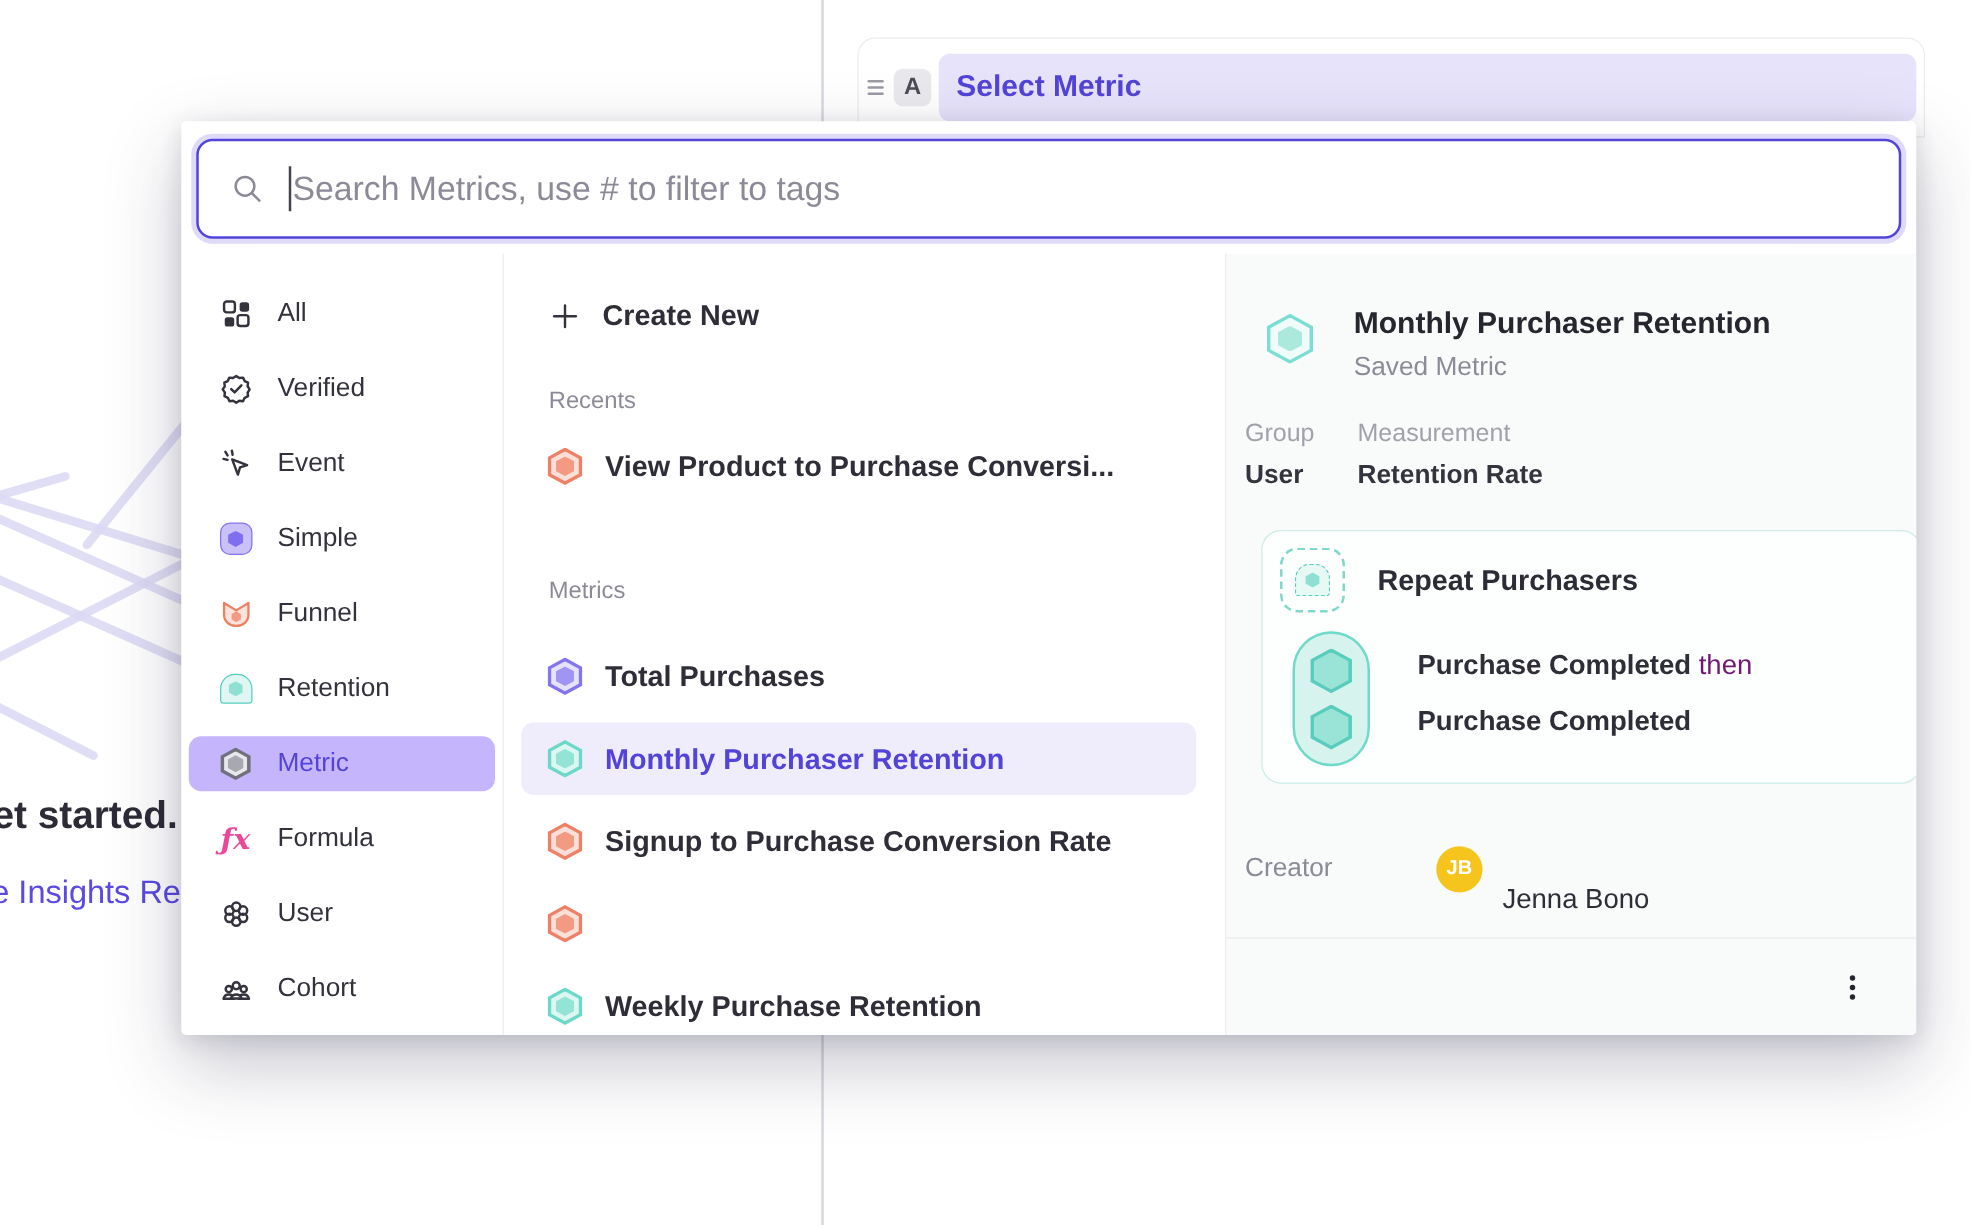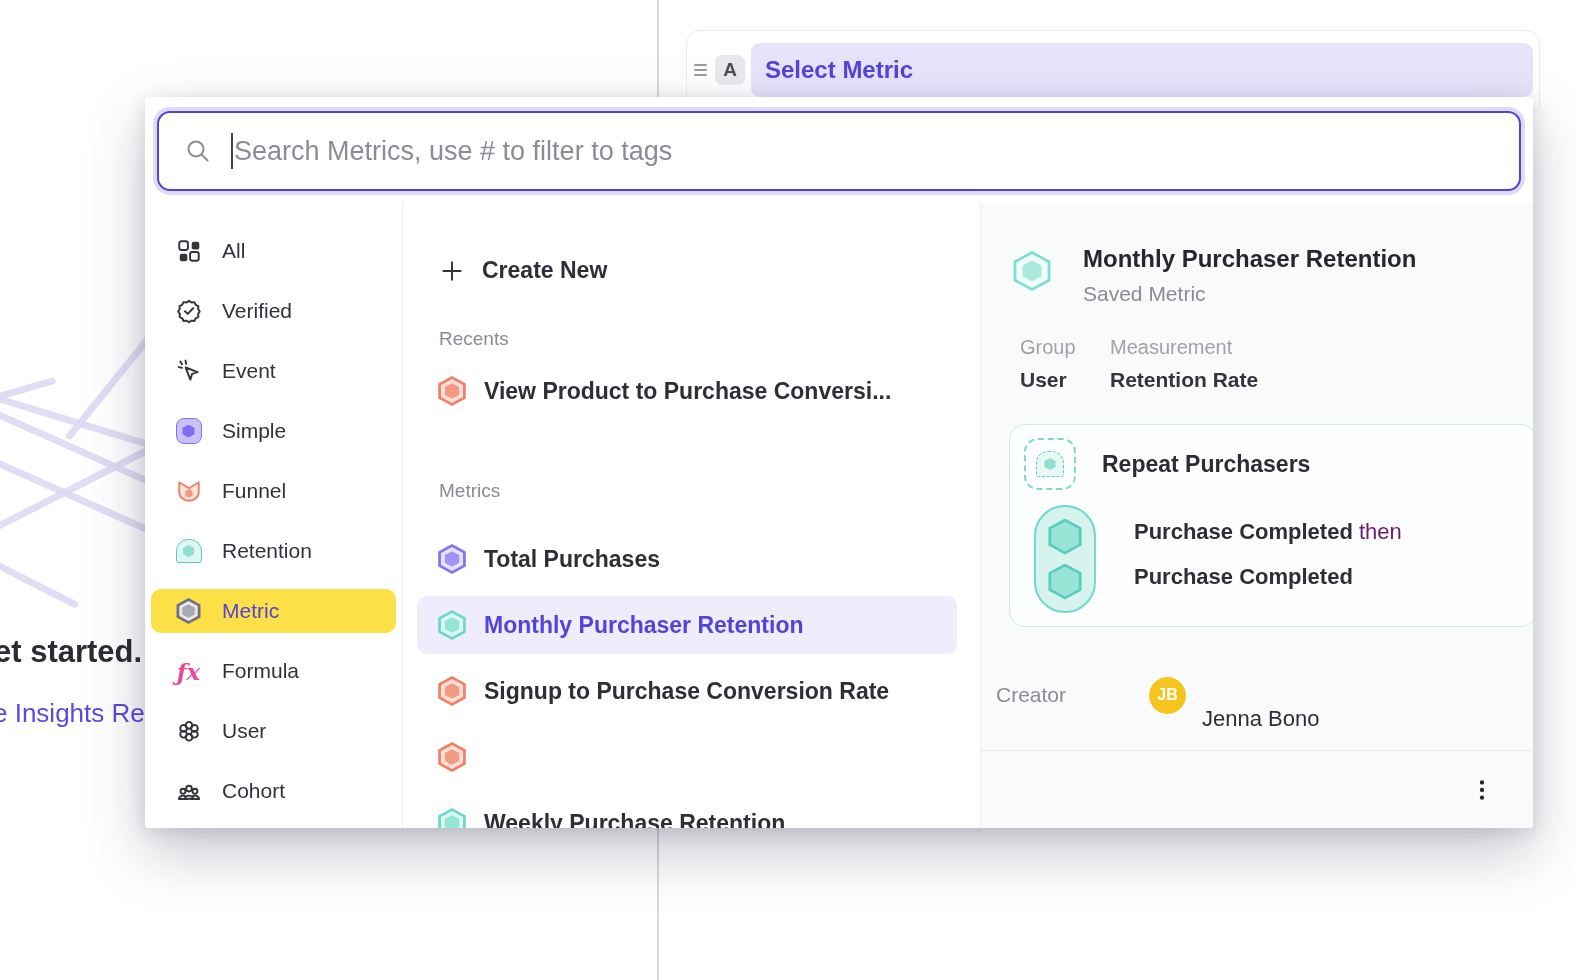--- a/index.html
+++ b/index.html
@@ -66,21 +66,21 @@
 
   .modal-body { flex:1; display:flex; min-height:0; }
 
   
   .col-side { width:258px; flex:0 0 258px; border-right:1px solid #ececf1; display:flex; flex-direction:column; }
   .side-list { flex:1; padding:26px 6px 0; }
   .side-item {
     height:44px; margin-bottom:16px; display:flex; align-items:center; gap:20px;
     padding-left:24px; border-radius:10px; font-size:21px; font-weight:500; color:#32313c; cursor:pointer;
   }
-  .side-item.selected { background:#fde047; color:#5344d9;align-items:center; }
+  .side-item.selected { background:#c4b5fd; color:#5344d9;align-items:center; }
   .side-ic { width:27px; height:27px; flex:0 0 27px; display:flex; align-items:center; justify-content:center; }
   .side-footer { height:78px; border-top:1px solid #ececf1; display:flex; align-items:center; justify-content:flex-end; padding-right:29px; }
 
   
   .hex { position:relative; display:inline-block;
     clip-path:polygon(50% 0%, 96% 25%, 96% 75%, 50% 100%, 4% 75%, 4% 25%); }
   .hex::before { content:""; position:absolute; inset:3px; background:var(--hl);
     clip-path:polygon(50% 0%, 96% 25%, 96% 75%, 50% 100%, 4% 75%, 4% 25%); }
   .hex::after  { content:""; position:absolute; inset:24%; background:var(--hm);
     clip-path:polygon(50% 0%, 96% 25%, 96% 75%, 50% 100%, 4% 75%, 4% 25%); }
@@ -103,21 +103,21 @@
 
   .arch { width:26px; height:24px; border:1.6px solid #57cfbe; background:#dff6f2; border-radius:12px 12px 3px 3px;
     display:flex; align-items:center; justify-content:center; }
   .arch .hex { width:12px; height:12px; background:#8fe0d2; }
   .arch .hex::before,.arch .hex::after { display:none; }
 
   .formula-glyph { font-family:"DejaVu Serif", serif; font-style:italic; font-size:23px; font-weight:700; color:#ec4899; line-height:1; }
 
   
   .col-mid { flex:1; min-width:0; display:flex; flex-direction:column; }
-  .create-row { margin:54px 0 0 36px; display:flex; align-items:center; gap:17px;
+  .create-row { margin:36px 0 0 36px; display:flex; align-items:center; gap:17px;
     font-size:23px; font-weight:600; color:#2e2d38; cursor:pointer; }
   .sec-label { margin:44px 0 0 36px; font-size:19px; font-weight:500; color:#8c8a97; }
   .sec-label.metrics { margin-top:34px; }
   .recent-row { margin-top:26px; display:flex; align-items:center; gap:17px; padding-left:34px;
     font-size:23px; font-weight:600; color:#2e2d38; cursor:pointer; }
   .mid-divider { height:1px; background:#e9e9ee; margin:40px 14px 0; }
   .metric-list { margin-top:28px; }
   .metric-row {
     height:58px; margin:0 23px 8px 14px; border-radius:10px;
     display:flex; align-items:center; gap:17px; padding-left:20px;
@@ -127,21 +127,21 @@
 
   
   .col-right { width:553px; flex:0 0 553px; background:#f8fbfa; border-left:1px solid #ececf1;
     display:flex; flex-direction:column; }
   .right-scroll { flex:1; padding:42px 15px 0; }
   .detail-head { display:flex; gap:31px; margin-left:16px; }
   .detail-head .hex { margin-top:6px; }
   .detail-title { font-size:24px; font-weight:700; color:#27262f; }
   .detail-sub { font-size:21px; color:#8c8a97; margin-top:9px; }
   .meta-row { display:flex; margin-top:30px; }
-  .meta-col1 { width:90px;margin-left:24px; }
+  .meta-col1 { width:90px; }
   .meta-label { font-size:20px; color:#a2a0ab; }
   .meta-value { font-size:21px; font-weight:600; color:#34333e; margin-top:9px; }
 
   .def-card { margin:32px 0 0 13px; width:528px; height:203px;
     background:#fdfefe; border:1.5px solid #cdece7; border-radius:16px; padding:13px 14px; }
   .def-head { display:flex; align-items:center; gap:26px; }
   .dashed-ic { width:52px; height:52px; border:2px dashed #7fd9cb; border-radius:14px;
     display:flex; align-items:center; justify-content:center; background:transparent; }
   .dashed-ic .arch { width:28px; height:26px; border-style:dashed; background:#e6f9f5; }
   .def-title { font-size:23px; font-weight:700; color:#2c2b36; }

